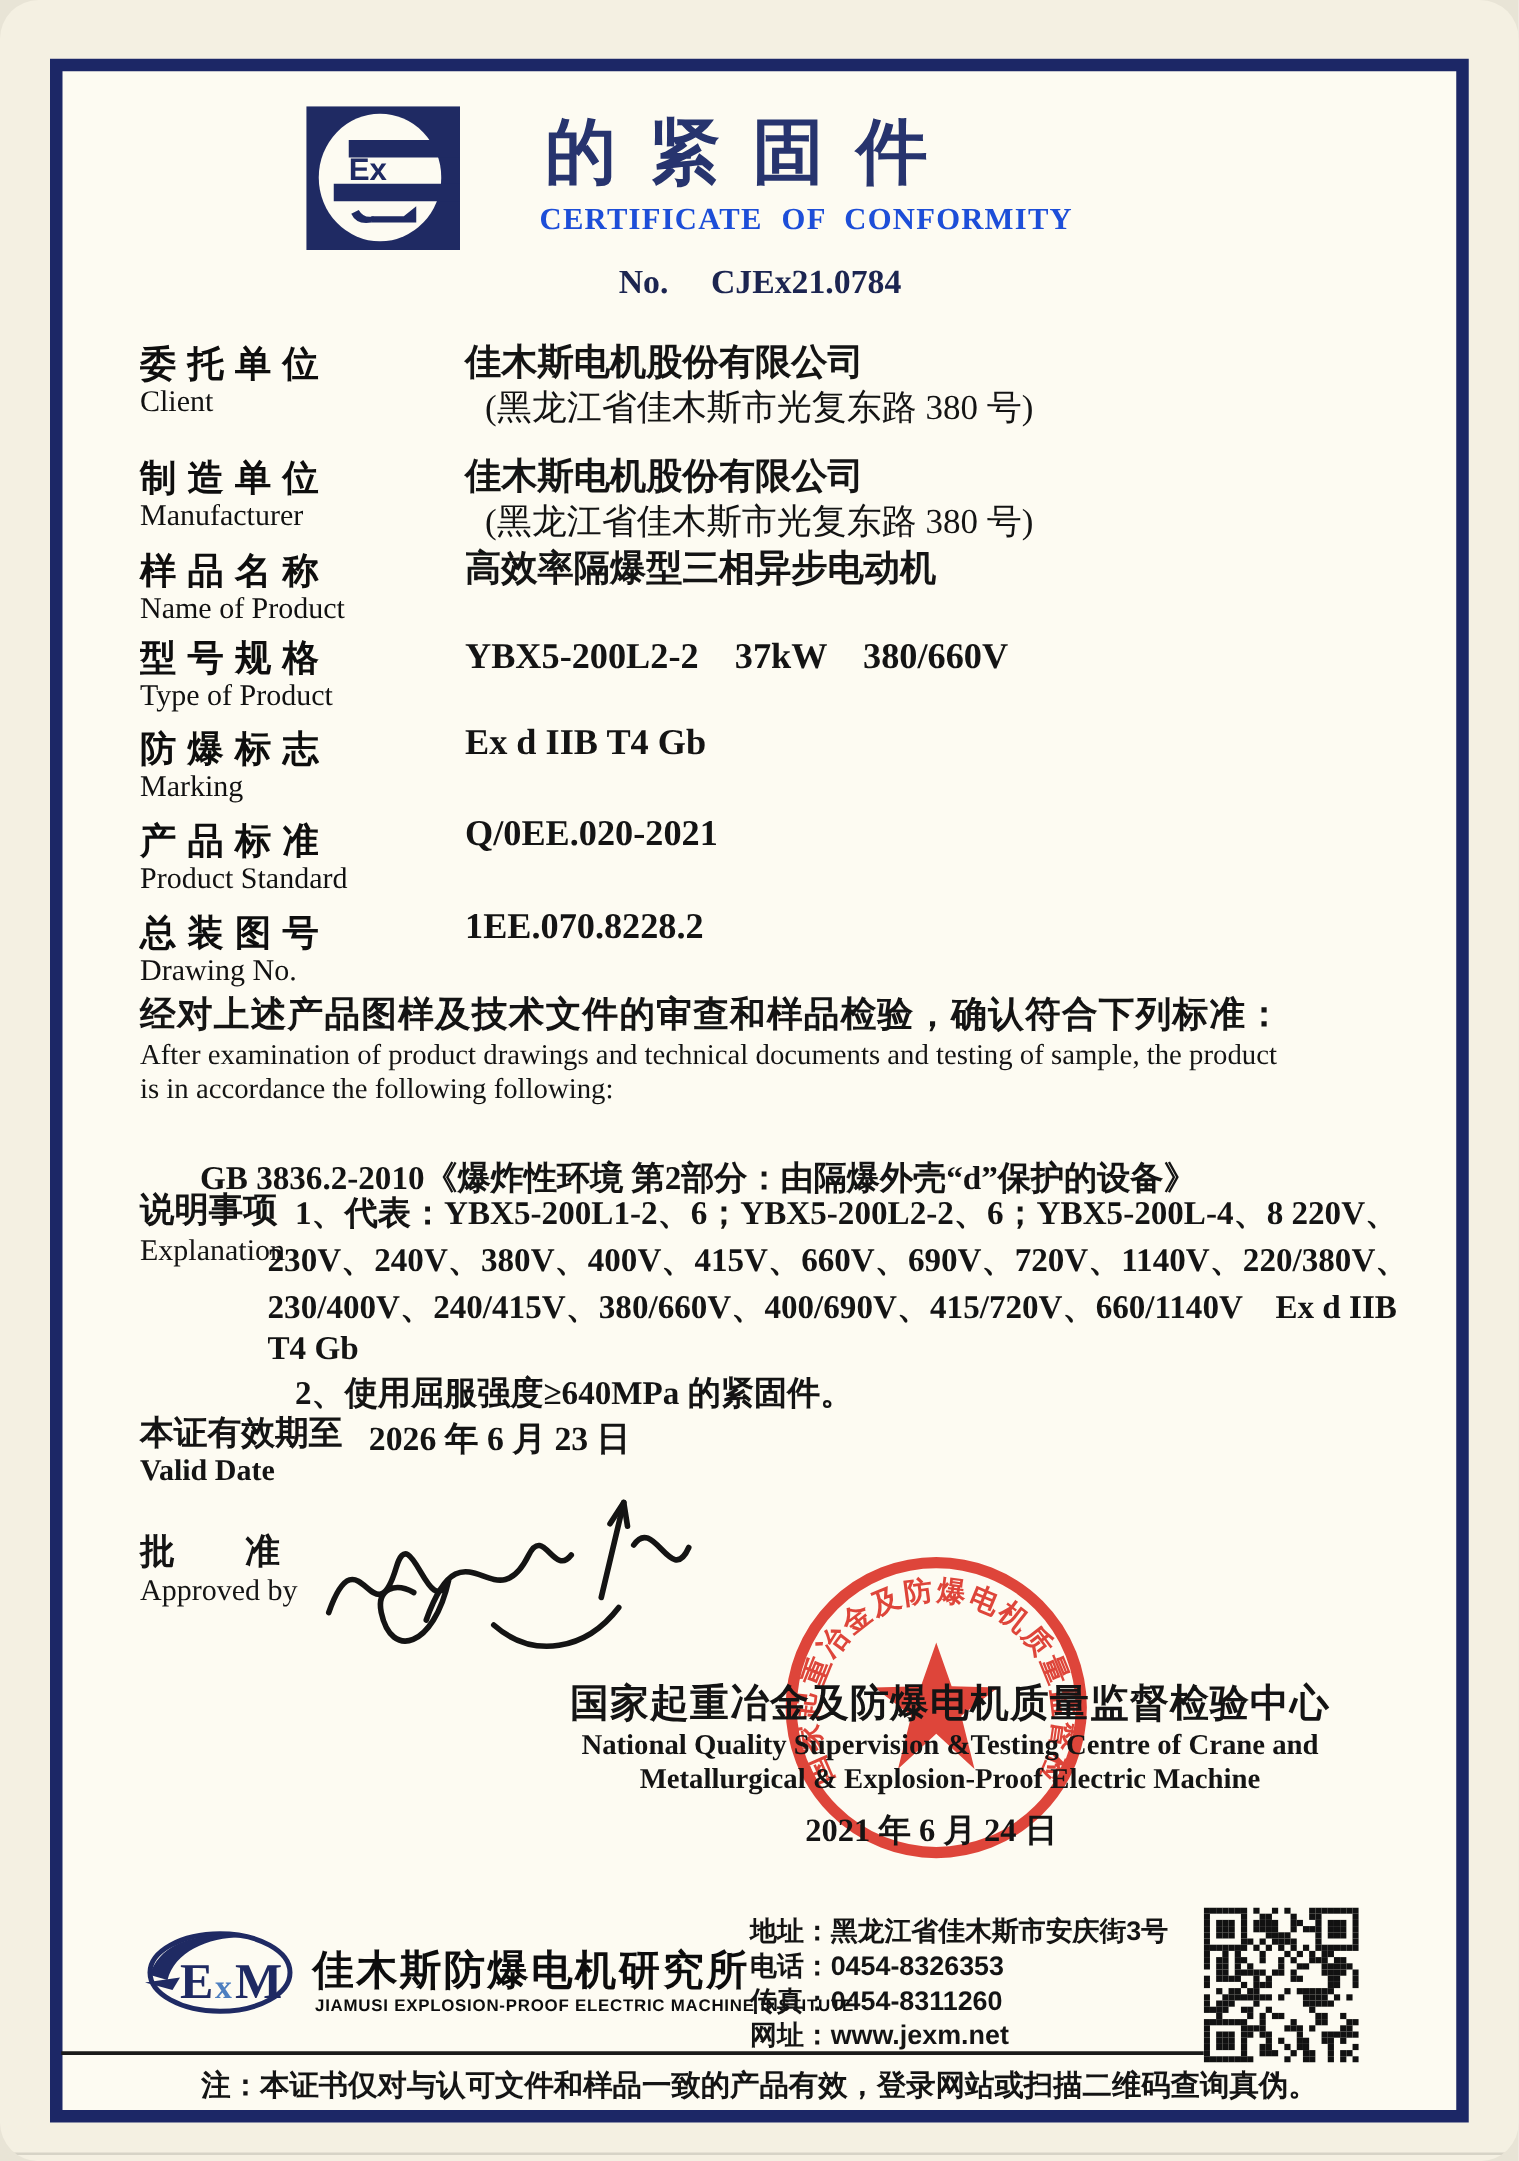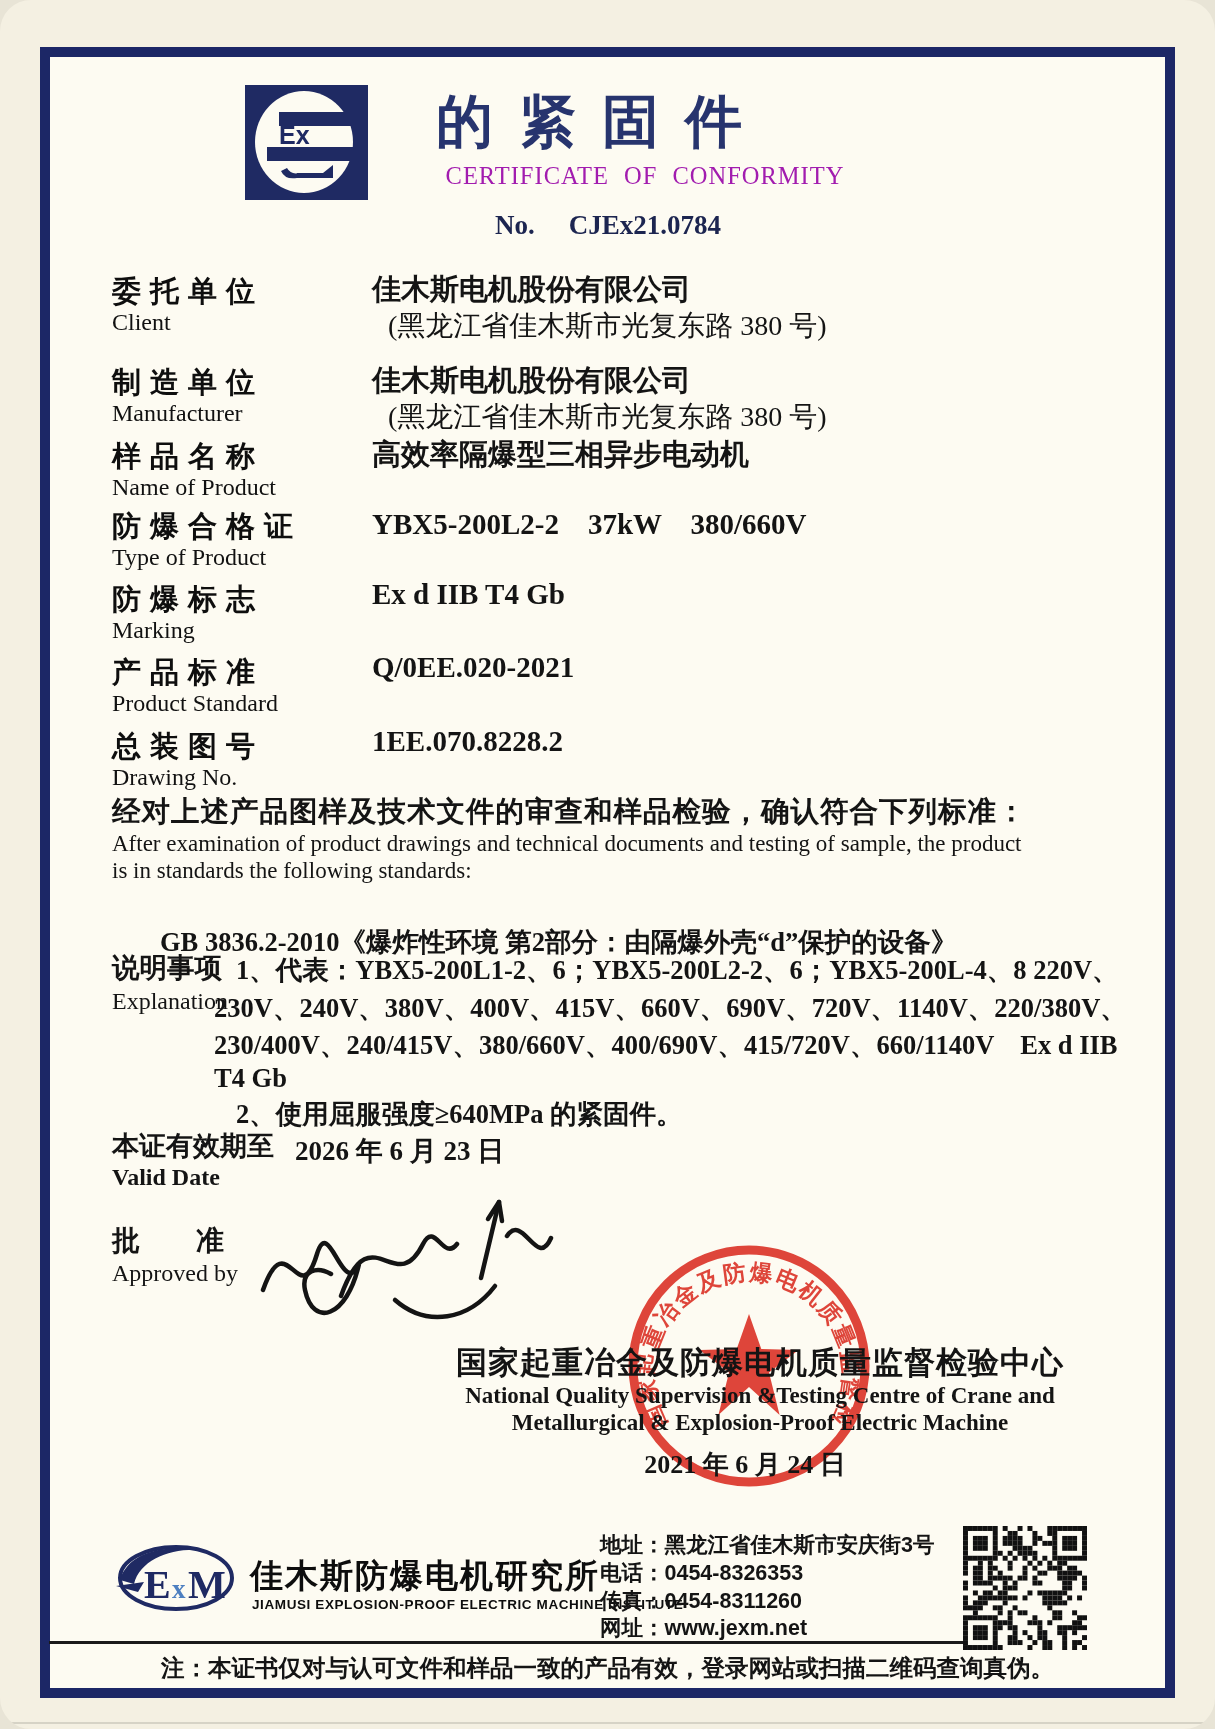--- a/index.html
+++ b/index.html
@@ -7,22 +7,22 @@
   .page{position:relative;width:1215px;height:1729px;background:#f4f0e2;overflow:hidden;
         font-family:"Liberation Serif","DejaVu Serif",serif;color:#141414;border-radius:31px;}
   .frame{position:absolute;left:40px;top:47px;width:1115px;height:1631px;
          border:10px solid #1c2766;background:#fdfbf2;}
   .abs{position:absolute;white-space:nowrap;}
 
   
   .ex-logo{left:245px;top:85px;width:123px;height:115px;}
   .title-cn{left:436px;top:84px;font-size:57px;font-weight:bold;color:#27346e;
             letter-spacing:26px;font-family:"Liberation Serif","DejaVu Serif",serif;}
-  .title-en{left:420px;top:162px;width:450px;text-align:center;font-size:24.5px;font-weight:normal;
-            color:#a21caf;letter-spacing:1px;word-spacing:8px;}
+  .title-en{left:420px;top:162px;width:450px;text-align:center;font-size:24.5px;font-weight:bold;
+            color:#1d4ed8;letter-spacing:1px;word-spacing:8px;}
   .cert-no{left:495px;top:210px;font-size:27px;font-weight:600;color:#1c2550;}
   .cert-no .gap{display:inline-block;width:34px;}
 
   
   .lab-cn{left:112px;font-size:29px;font-weight:bold;letter-spacing:9px;
           font-family:"Liberation Sans","DejaVu Sans",sans-serif;color:#0e0e0e;}
   .lab-en{left:112px;font-size:24px;color:#111;}
   .val{left:372px;font-size:29px;font-weight:600;}
   .val-lat{left:372px;font-size:29px;font-weight:bold;}
   .sub{left:388px;font-size:28px;font-weight:500;}
@@ -100,39 +100,39 @@
 
   <div class="abs lab-cn" style="top:363px">制造单位</div>
   <div class="abs lab-en" style="top:400px">Manufacturer</div>
   <div class="abs val" style="top:361px">佳木斯电机股份有限公司</div>
   <div class="abs sub" style="top:398px">(黑龙江省佳木斯市光复东路 380 号)</div>
 
   <div class="abs lab-cn" style="top:437px">样品名称</div>
   <div class="abs lab-en" style="top:474px">Name of Product</div>
   <div class="abs val" style="top:435px">高效率隔爆型三相异步电动机</div>
 
-  <div class="abs lab-cn" style="top:507px">防爆合格证</div>
+  <div class="abs lab-cn" style="top:507px">型号规格</div>
   <div class="abs lab-en" style="top:544px">Type of Product</div>
   <div class="abs val-lat" style="top:505px">YBX5-200L2-2　37kW　380/660V</div>
 
   <div class="abs lab-cn" style="top:580px">防爆标志</div>
   <div class="abs lab-en" style="top:617px">Marking</div>
   <div class="abs val-lat" style="top:578px">Ex d IIB T4 Gb</div>
 
   <div class="abs lab-cn" style="top:653px">产品标准</div>
   <div class="abs lab-en" style="top:690px">Product Standard</div>
   <div class="abs val-lat" style="top:651px">Q/0EE.020-2021</div>
 
   <div class="abs lab-cn" style="top:727px">总装图号</div>
   <div class="abs lab-en" style="top:764px">Drawing No.</div>
   <div class="abs val-lat" style="top:725px">1EE.070.8228.2</div>
 
   <div class="abs stmt-cn">经对上述产品图样及技术文件的审查和样品检验，确认符合下列标准：</div>
   <div class="abs stmt-en1">After examination of product drawings and technical documents and testing of sample, the product</div>
-  <div class="abs stmt-en2">is in standards the following standards:</div>
+  <div class="abs stmt-en2">is in accordance the following following:</div>
   <div class="abs std" style="top:924px">GB 3836.2-2010《爆炸性环境 第2部分：由隔爆外壳“d”保护的设备》</div>
 
   <div class="abs expl-lab">说明事项</div>
   <div class="abs expl-en">Explanation</div>
   <div class="abs expl-line" style="left:236px;top:952px">1、代表：YBX5-200L1-2、6；YBX5-200L2-2、6；YBX5-200L-4、8  220V、</div>
   <div class="abs expl-line" style="left:214px;top:990px">230V、240V、380V、400V、415V、660V、690V、720V、1140V、220/380V、</div>
   <div class="abs expl-line" style="left:214px;top:1027px">230/400V、240/415V、380/660V、400/690V、415/720V、660/1140V　Ex d IIB</div>
   <div class="abs expl-line" style="left:214px;top:1063px">T4 Gb</div>
   <div class="abs expl-line" style="left:236px;top:1096px">2、使用屈服强度≥640MPa 的紧固件。</div>
 

